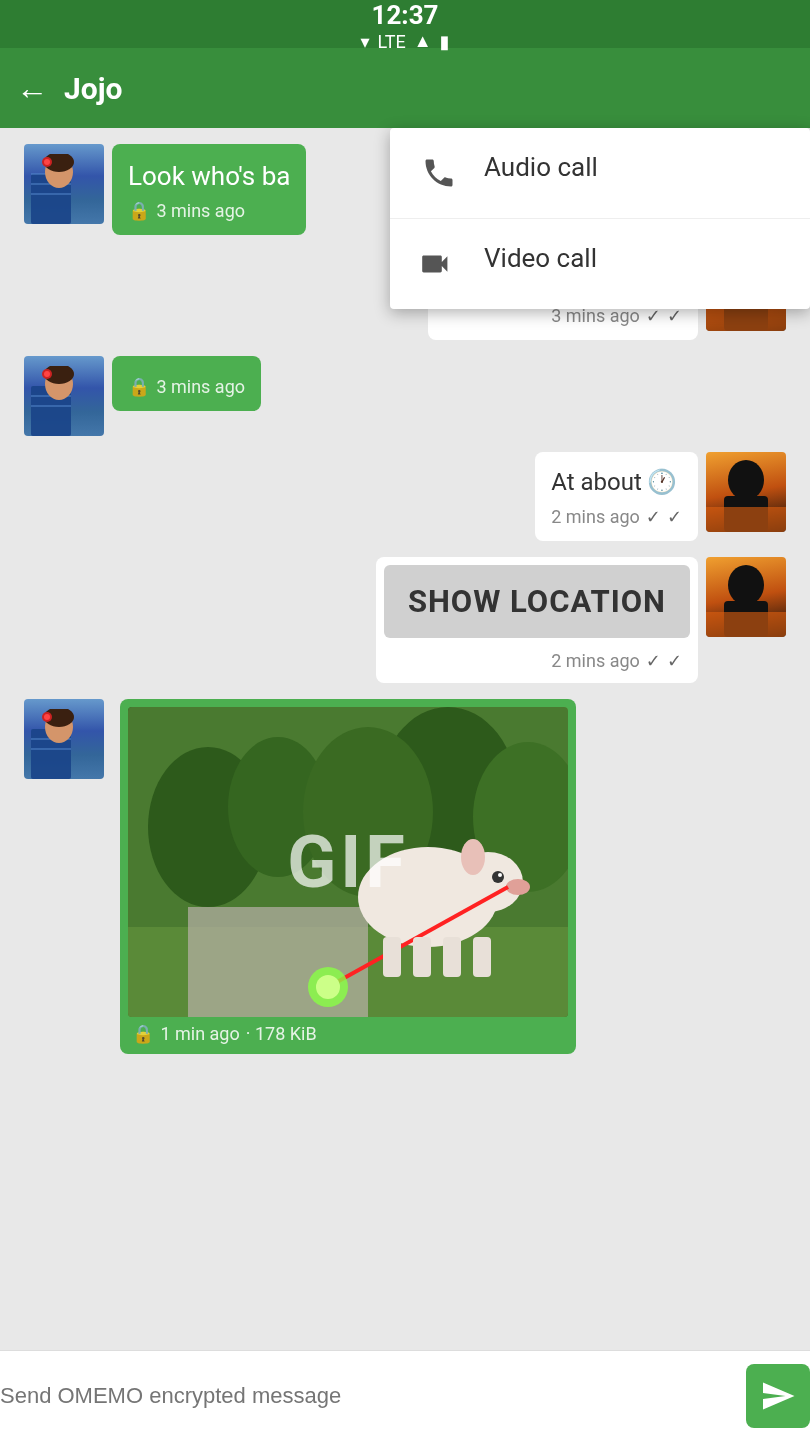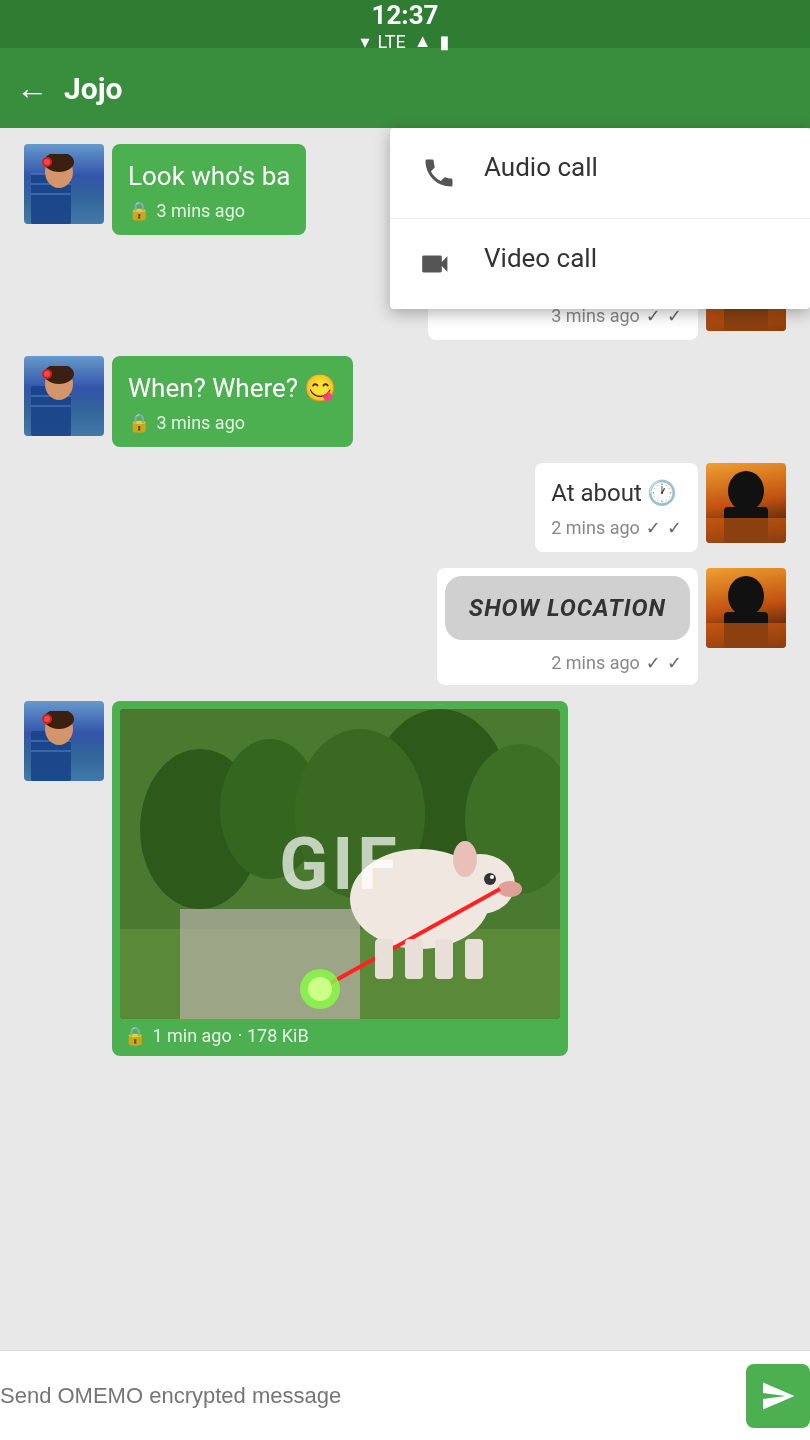--- a/index.html
+++ b/index.html
@@ -162,29 +162,28 @@
 
     
     .bubble-location {
       background: white;
       border-radius: 8px;
       padding: 8px;
       max-width: 500px;
     }
     .location-button {
       background: #d0d0d0;
-      border-radius: 17px;
+      border-radius: 6px;
       padding: 18px 24px;
       text-align: center;
-      font-size: 24px;
+      font-size: 31px;
       font-weight: bold;
       letter-spacing: 1px;
       color: #333;
       margin-bottom: 8px;
-      font-style: italic;
     }
     .bubble-location .bubble-meta {
       display: flex;
       align-items: center;
       justify-content: flex-end;
       gap: 6px;
       font-size: 18px;
       color: #888;
       padding: 4px 8px;
     }
@@ -359,21 +358,20 @@
             <line x1="2" y1="40" x2="42" y2="40" stroke="#5588cc" stroke-width="1"></line>
             <ellipse cx="30" cy="18" rx="14" ry="16" fill="#d4956a"></ellipse>
             <ellipse cx="30" cy="8" rx="15" ry="10" fill="#3a2010"></ellipse>
             <circle cx="18" cy="8" r="5" fill="#cc2222"></circle>
             <circle cx="18" cy="8" r="3" fill="#ff4444"></circle>
           </svg>
         </div>
       </div>
     </div>
     <div class="bubble-received">
-      <div class="bubble-text">When? Where? 😋</div>
       <div class="bubble-meta">
         <span>🔒</span>
         <span>3 mins ago</span>
       </div>
     </div>
   </div>
 
   <div class="message-row sent">
     <div class="avatar">
       <div style="width:80px;height:80px;background:linear-gradient(170deg,#f0a030 0%,#c05010 50%,#0a0a0a 100%);position:relative;overflow:hidden;">
@@ -407,21 +405,21 @@
     <div class="bubble-location">
       <div class="location-button">SHOW LOCATION</div>
       <div class="bubble-meta">
         <span>2 mins ago</span>
         <span style="color:#666;">✓</span>
         <span style="color:#666;">✓</span>
       </div>
     </div>
   </div>
 
-  <div class="message-row" style="margin-top:12px;">
+  <div class="message-row" style="margin-top:12px;gap:8px;">
     <div class="avatar">
       <div style="width:80px;height:80px;background:linear-gradient(180deg,#6699cc 0%,#3355aa 40%,#336699 70%,#4477aa 100%);position:relative;overflow:hidden;">
         <div style="position:absolute;bottom:0;left:50%;transform:translateX(-50%);width:70px;height:70px;">
           <svg viewBox="0 0 70 70" width="70" height="70">
             <rect x="2" y="20" width="40" height="50" rx="2" fill="#1a4488" opacity="0.9"></rect>
             <line x1="2" y1="30" x2="42" y2="30" stroke="#5588cc" stroke-width="1"></line>
             <line x1="2" y1="40" x2="42" y2="40" stroke="#5588cc" stroke-width="1"></line>
             <ellipse cx="30" cy="18" rx="14" ry="16" fill="#d4956a"></ellipse>
             <ellipse cx="30" cy="8" rx="15" ry="10" fill="#3a2010"></ellipse>
             <circle cx="18" cy="8" r="5" fill="#cc2222"></circle>

